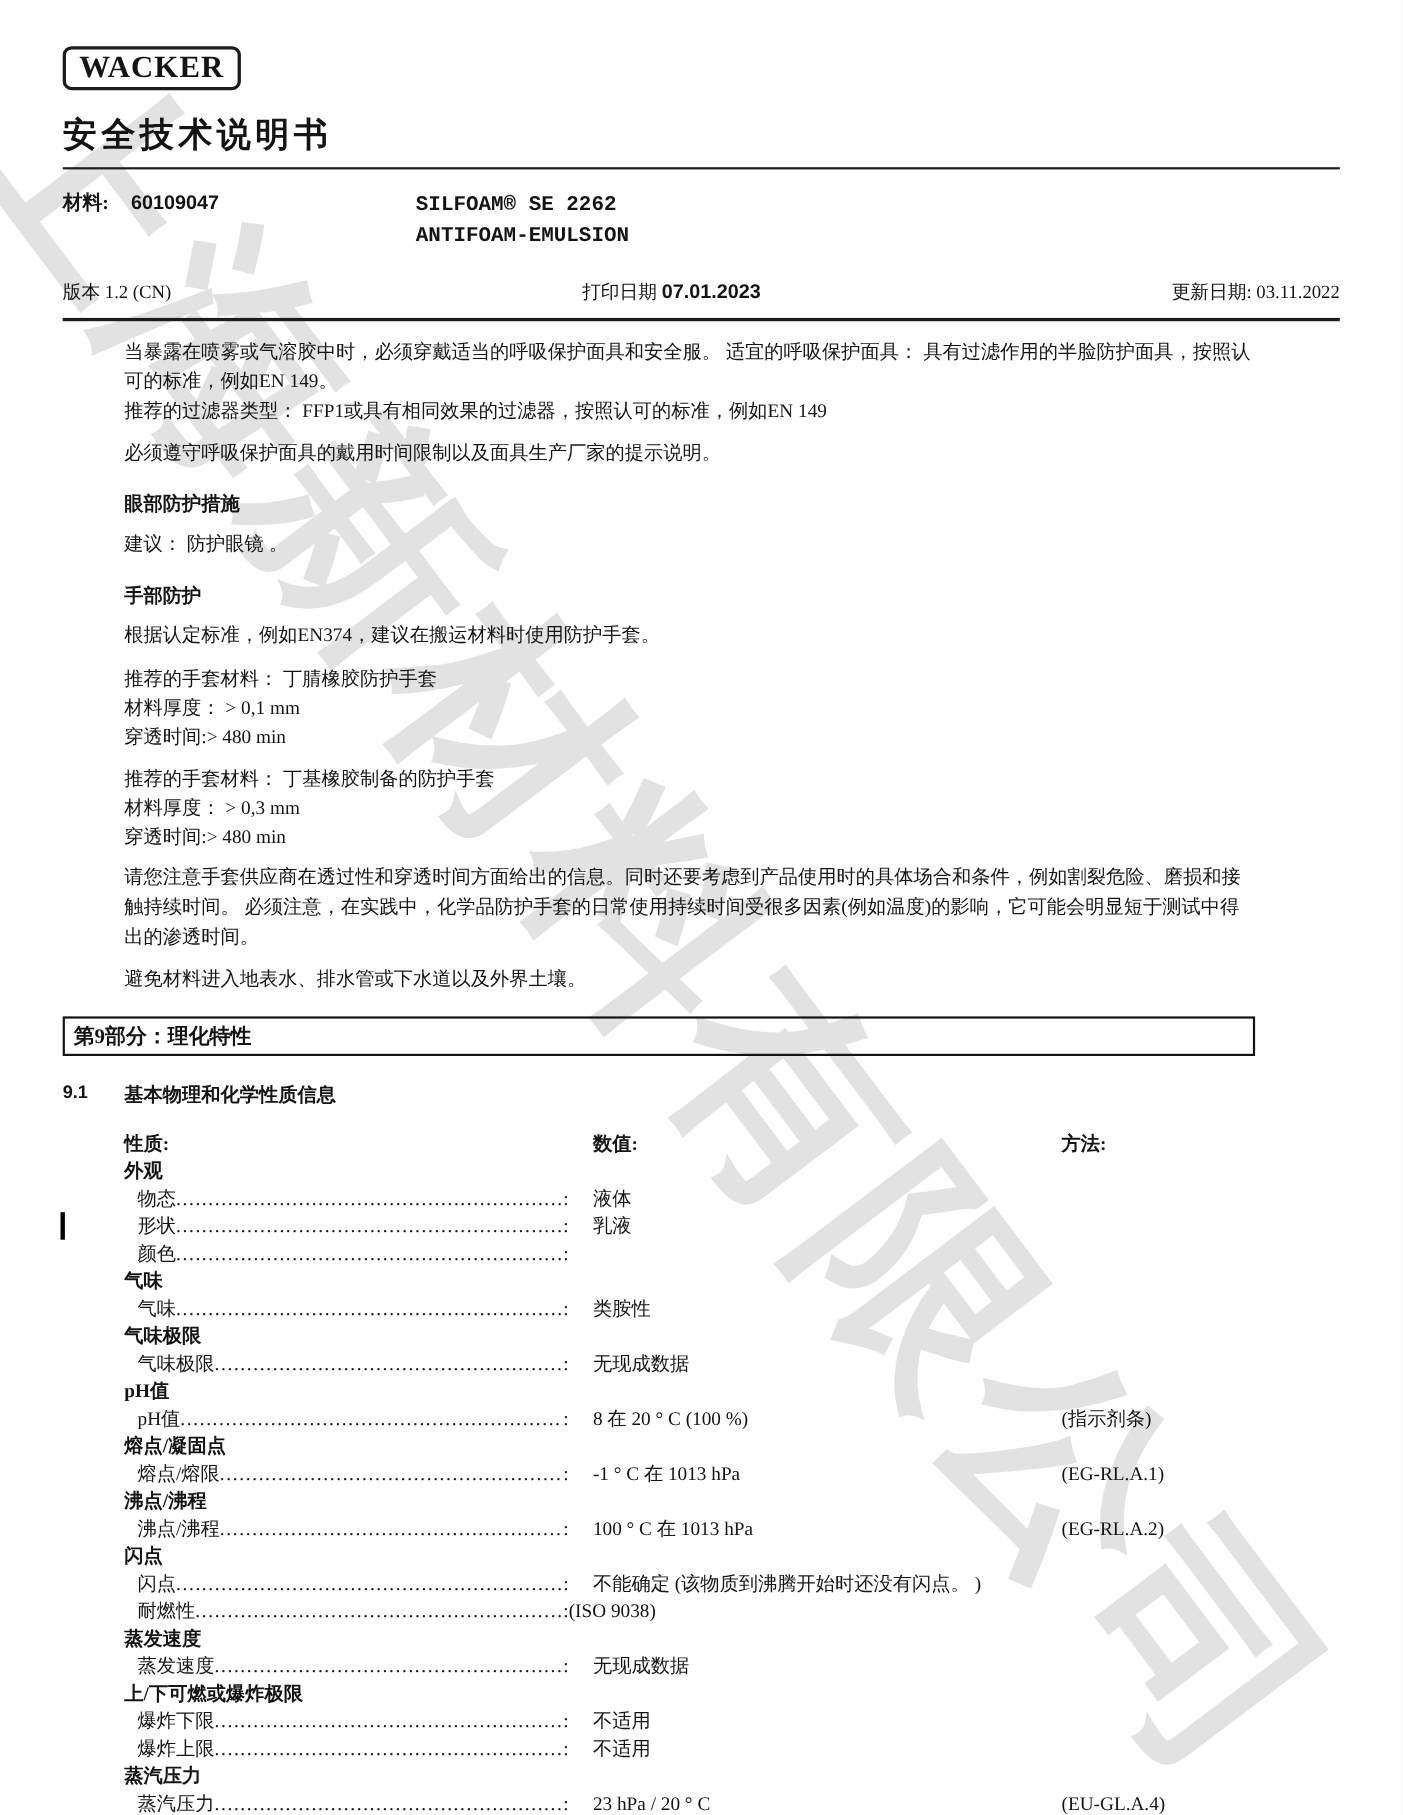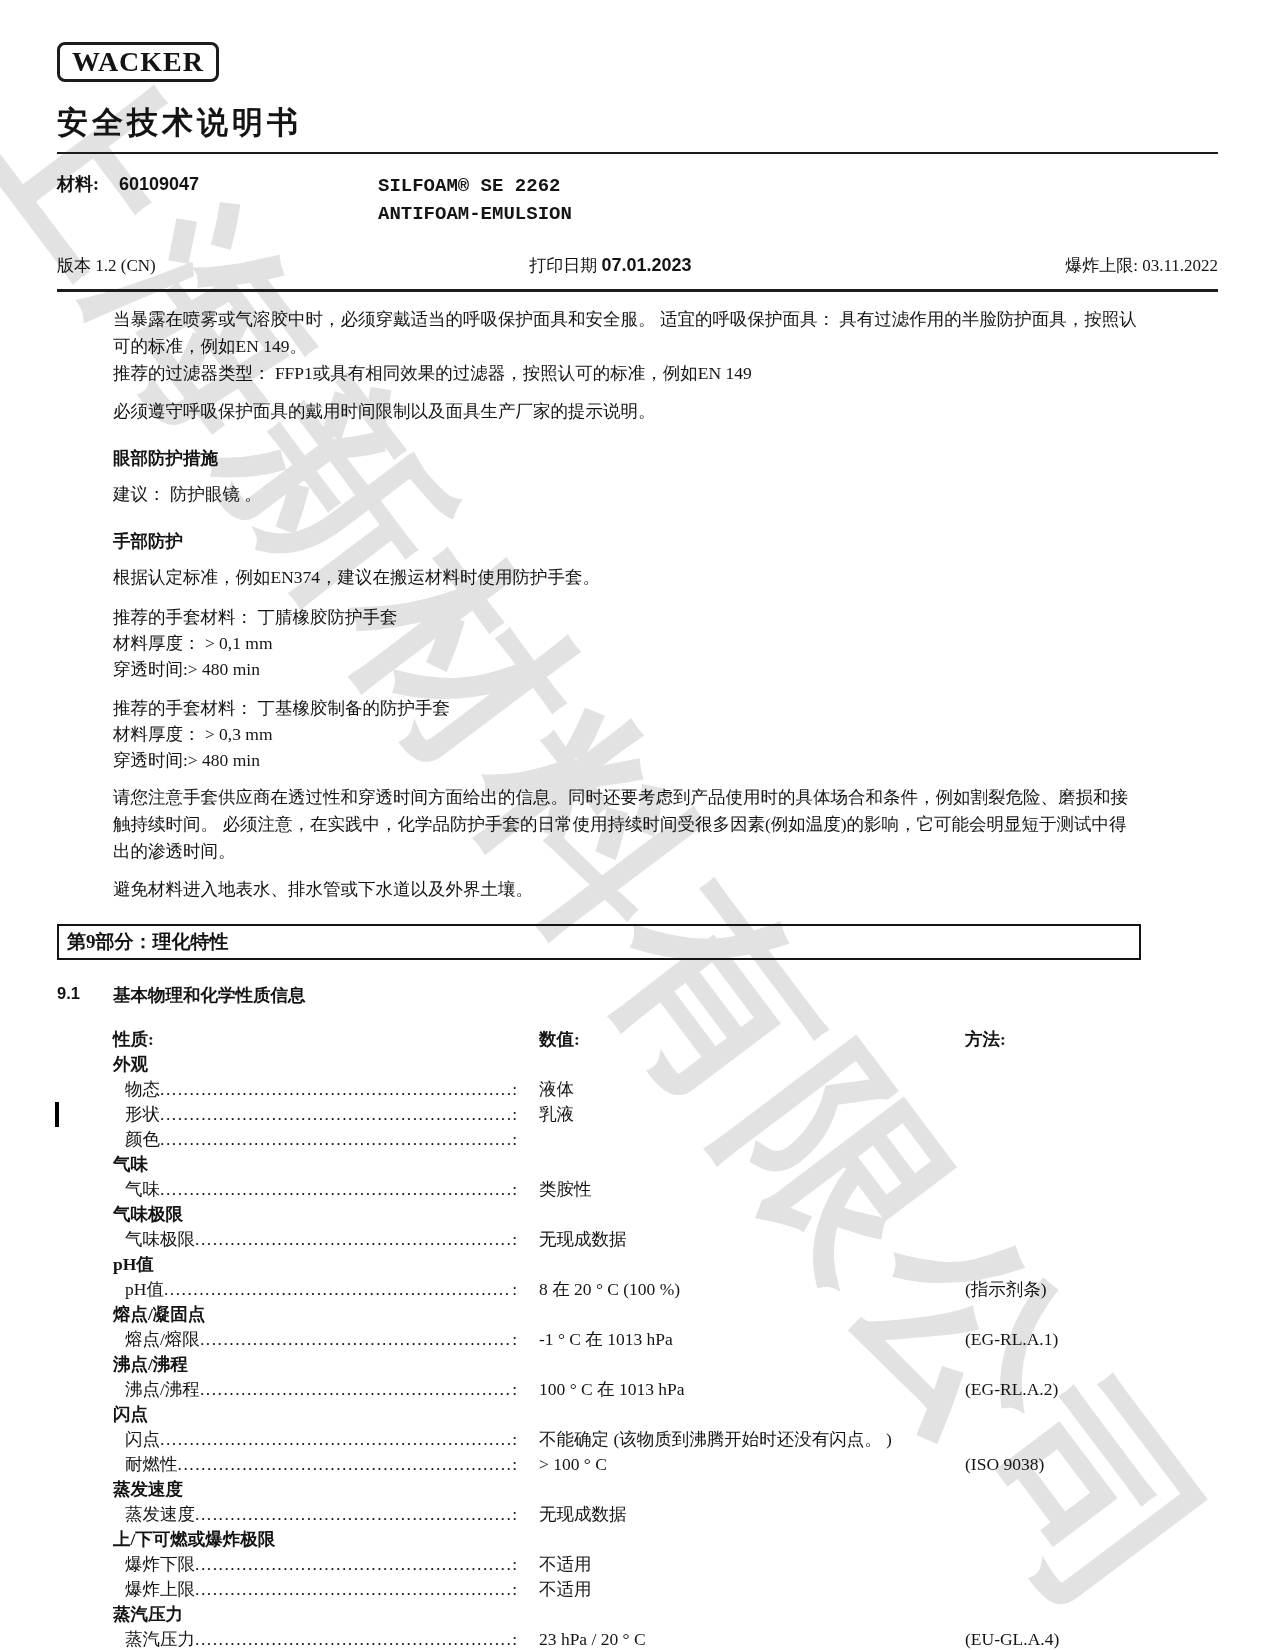--- a/index.html
+++ b/index.html
@@ -93,21 +93,21 @@
         </div>
       </div>
 
       <div class="version-row">
         <span>版本 1.2 (CN)</span>
         <span>
           <span>打印日期</span>
           <span class="print-date">07.01.2023</span>
         </span>
         <span>
-          <span>爆炸上限:</span>
+          <span>更新日期:</span>
           <span>03.11.2022</span>
         </span>
       </div>
       <div class="rule thick"></div>
     </header>
 
     <main>
       <div class="blocks">
           <div class="p">当暴露在喷雾或气溶胶中时，必须穿戴适当的呼吸保护面具和安全服。 适宜的呼吸保护面具： 具有过滤作用的半脸防护面具，按照认可的标准，例如EN 149。</div>
           <div class="p tight">推荐的过滤器类型： FFP1或具有相同效果的过滤器，按照认可的标准，例如EN 149</div>
@@ -231,21 +231,20 @@
               </span>
               <span class="value-cell">不能确定  (该物质到沸腾开始时还没有闪点。 )</span>
               <span class="method-cell"></span>
             </div>
             <div class="row-prop">
               <span class="prop-cell">
                 <span class="prop-name">耐燃性</span>
                 <span class="prop-dots">................................................................................................................................................................</span>
                 <span class="prop-colon">:</span>
               </span>
-              <span class="value-cell">&gt; 100 ° C</span>
               <span class="method-cell">(ISO 9038)</span>
             </div>
             <div class="row-group">蒸发速度</div>
             <div class="row-prop">
               <span class="prop-cell">
                 <span class="prop-name">蒸发速度</span>
                 <span class="prop-dots">................................................................................................................................................................</span>
                 <span class="prop-colon">:</span>
               </span>
               <span class="value-cell">无现成数据</span>

